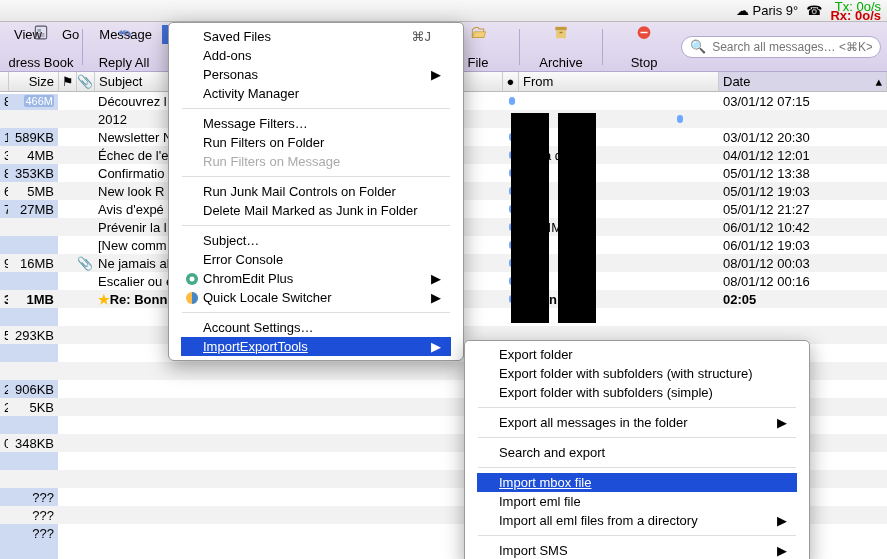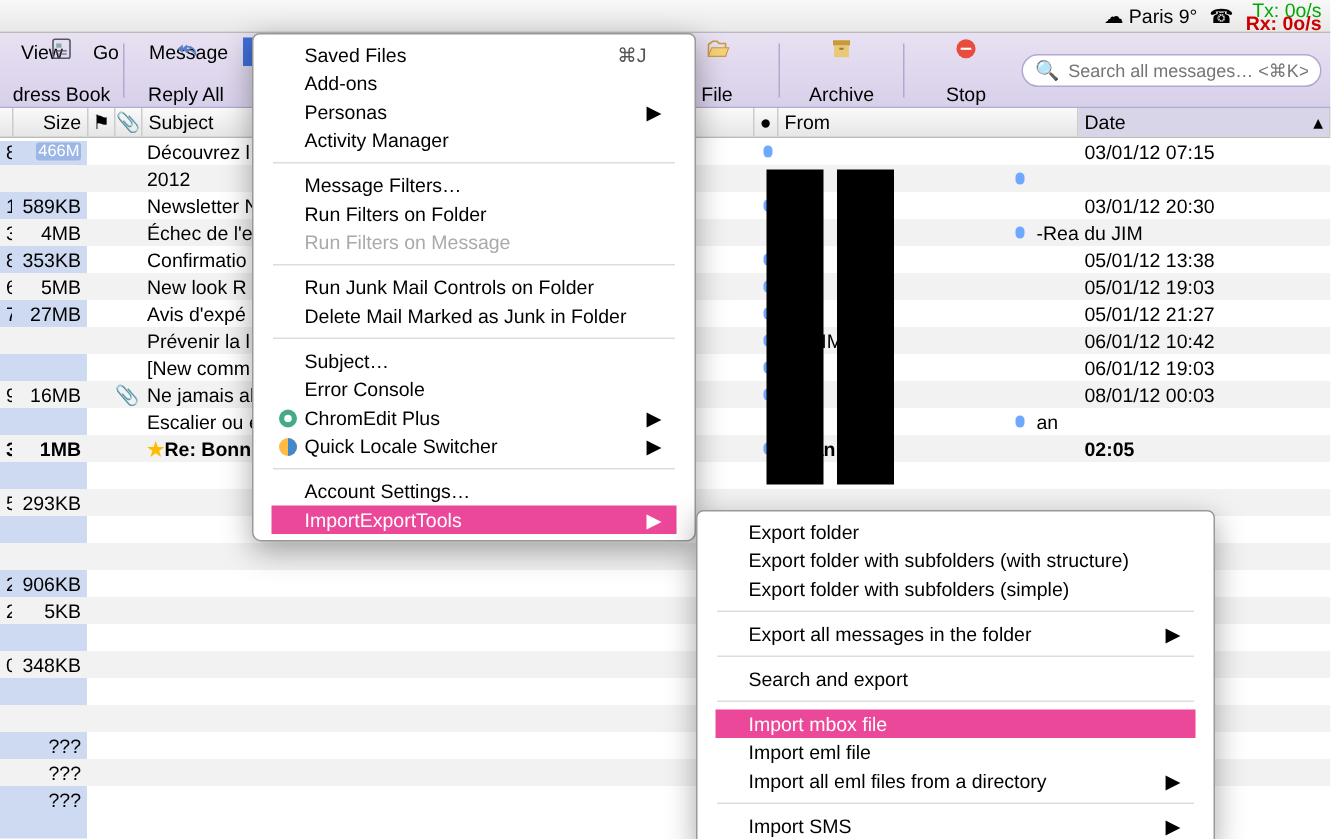--- a/index.html
+++ b/index.html
@@ -48,21 +48,21 @@
 .row .star { color:#fb0; }
 
 
 .left-size-bg { position:absolute; left:0; top:94px; width:58px; height:465px; background:#cedaf2; z-index:0; }
 .rows, .headers { position:relative; z-index:1; }
 
 
 .dropdown { position:absolute; background:#fff; border:1px solid #999; border-radius:5px 5px 6px 6px; box-shadow:0 6px 20px rgba(0,0,0,.35); padding:4px 12px; z-index:100; }
 .dropdown .item { padding:2px 20px 2px 22px; font-size:13px; position:relative; display:flex; align-items:center; }
 .dropdown .item.disabled { color:#aaa; }
-.dropdown .item.highlight { background:#ec4899; color:#fff; }
+.dropdown .item.highlight { background:#1d4ed8; color:#fff;text-decoration:underline; }
 .dropdown .sep { height:1px; background:#ddd; margin:5px 1px; }
 .dropdown .arrow { position:absolute; right:10px; }
 .dropdown .shortcut { margin-left:auto; color:#555; padding-left:20px; }
 .dropdown .ico { position:absolute; left:4px; width:14px; height:14px; }
 
 
 .censor { position:absolute; background:#000; z-index:50; } 
 
 </style>
 </head>
@@ -193,20 +193,21 @@
     <div class="row even">
       <div class="c col-idx">3</div>
       <div class="c col-size">4MB</div>
       <div class="c col-flag"></div>
       <div class="c col-attach"></div>
       <div class="c col-subject">Échec de l'e</div>
       <div class="c col-dot">
         <span class="dot"></span>
       </div>
       <div class="c col-from">-Rea du JIM</div>
+      <div class="c col-date">04/01/12 12:01</div>
     </div>
     <div class="row">
       <div class="c col-idx">8</div>
       <div class="c col-size">353KB</div>
       <div class="c col-flag"></div>
       <div class="c col-attach"></div>
       <div class="c col-subject">Confirmatio</div>
       <div class="c col-dot">
         <span class="dot"></span>
       </div>
@@ -276,20 +277,21 @@
     <div class="row">
       <div class="c col-idx"></div>
       <div class="c col-size"></div>
       <div class="c col-flag"></div>
       <div class="c col-attach"></div>
       <div class="c col-subject">Escalier ou e</div>
       <div class="c col-dot">
         <span class="dot"></span>
       </div>
       <div class="c col-from">an</div>
+      <div class="c col-date">08/01/12 00:16</div>
     </div>
     <div class="row even bold">
       <div class="c col-idx">3</div>
       <div class="c col-size">1MB</div>
       <div class="c col-flag"></div>
       <div class="c col-attach"></div>
       <div class="c col-subject"><span class="star">★</span> Re: Bonne</div>
       <div class="c col-dot">
         <span class="dot"></span>
       </div>

